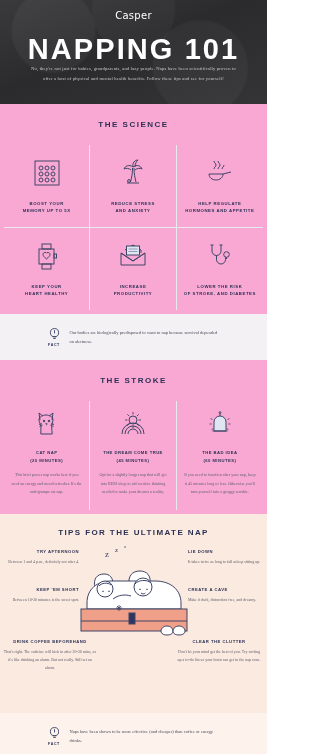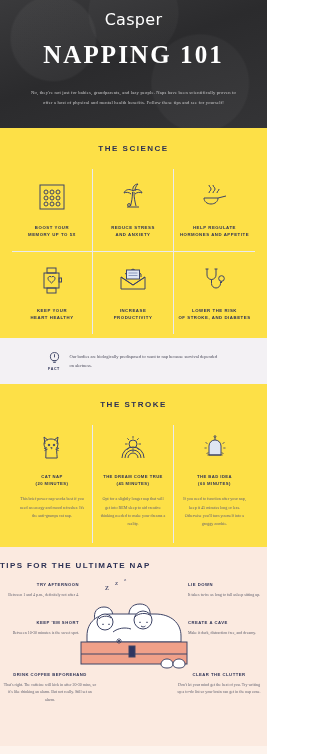--- a/index.html
+++ b/index.html
@@ -17,45 +17,44 @@
     background:#2e2e30;
     background-image:
       radial-gradient(circle at 20% 30%, rgba(255,255,255,.045) 0 18%, transparent 19%),
       radial-gradient(circle at 75% 65%, rgba(255,255,255,.035) 0 22%, transparent 23%),
       radial-gradient(circle at 50% 10%, rgba(255,255,255,.03) 0 25%, transparent 26%),
       linear-gradient(160deg,#3a3a3c 0%,#2b2b2d 45%,#343436 100%);
     padding:10px 16px 20px;
     text-align:center;
   }
   .logo {
-    color:#fff; font-size:16px; letter-spacing:.3px;
+    color:#fff; font-size:10px; letter-spacing:.3px;
     font-family:"DejaVu Sans", sans-serif; font-weight:400;
     margin-bottom:13px;
   }
   .hero-title {
     color:#fff;
-    font-size:25px;
+    font-size:29px;
     font-weight:bold;
     letter-spacing:2.1px;
     line-height:1.05;
-    margin-bottom:20px;
-    font-family:Liberation Serif, serif;
+    margin-bottom:0;
   }
   .hero-sub {
     color:#c9c9cb;
     font-size:4.6px;
     line-height:2.1;
     letter-spacing:.18px;
     font-family:"Liberation Serif", serif;
     max-width:205px;
     margin:0 auto;
   }
 
   
-  .sec { background:#fde047; padding:16px 12px 4px; }
+  .sec { background:#f9a8d4; padding:16px 4px 4px; }
   .sec-title {
     text-align:center;
     color:#2c3154;
     font-size:8px;
     font-weight:bold;
     letter-spacing:1.5px;
     margin-bottom:16px;
   }
 
   
@@ -110,21 +109,21 @@
     letter-spacing:.45px; line-height:1.85; margin-bottom:7px;
   }
   .typ-txt {
     color:#62626f; font-size:4.1px; line-height:2.05;
     font-family:"Liberation Serif", serif;
   }
 
   
   .tips { background:#fbeae0; padding:14px 0 16px; position:relative; }
   .tips-title {
-    text-align:left; color:#2c3154; font-size:8px;
+    text-align:center; color:#2c3154; font-size:8px;
     font-weight:bold; letter-spacing:1.4px; margin-bottom:10px;
   }
   .tips-body { position:relative; height:150px; }
   .tip {
     position:absolute; width:74px;
   }
   .tip-l { left:5px; text-align:right; }
   .tip-r { right:5px; text-align:left; }
   .tip-h {
     color:#2c3154; font-size:4.2px; font-weight:bold;

